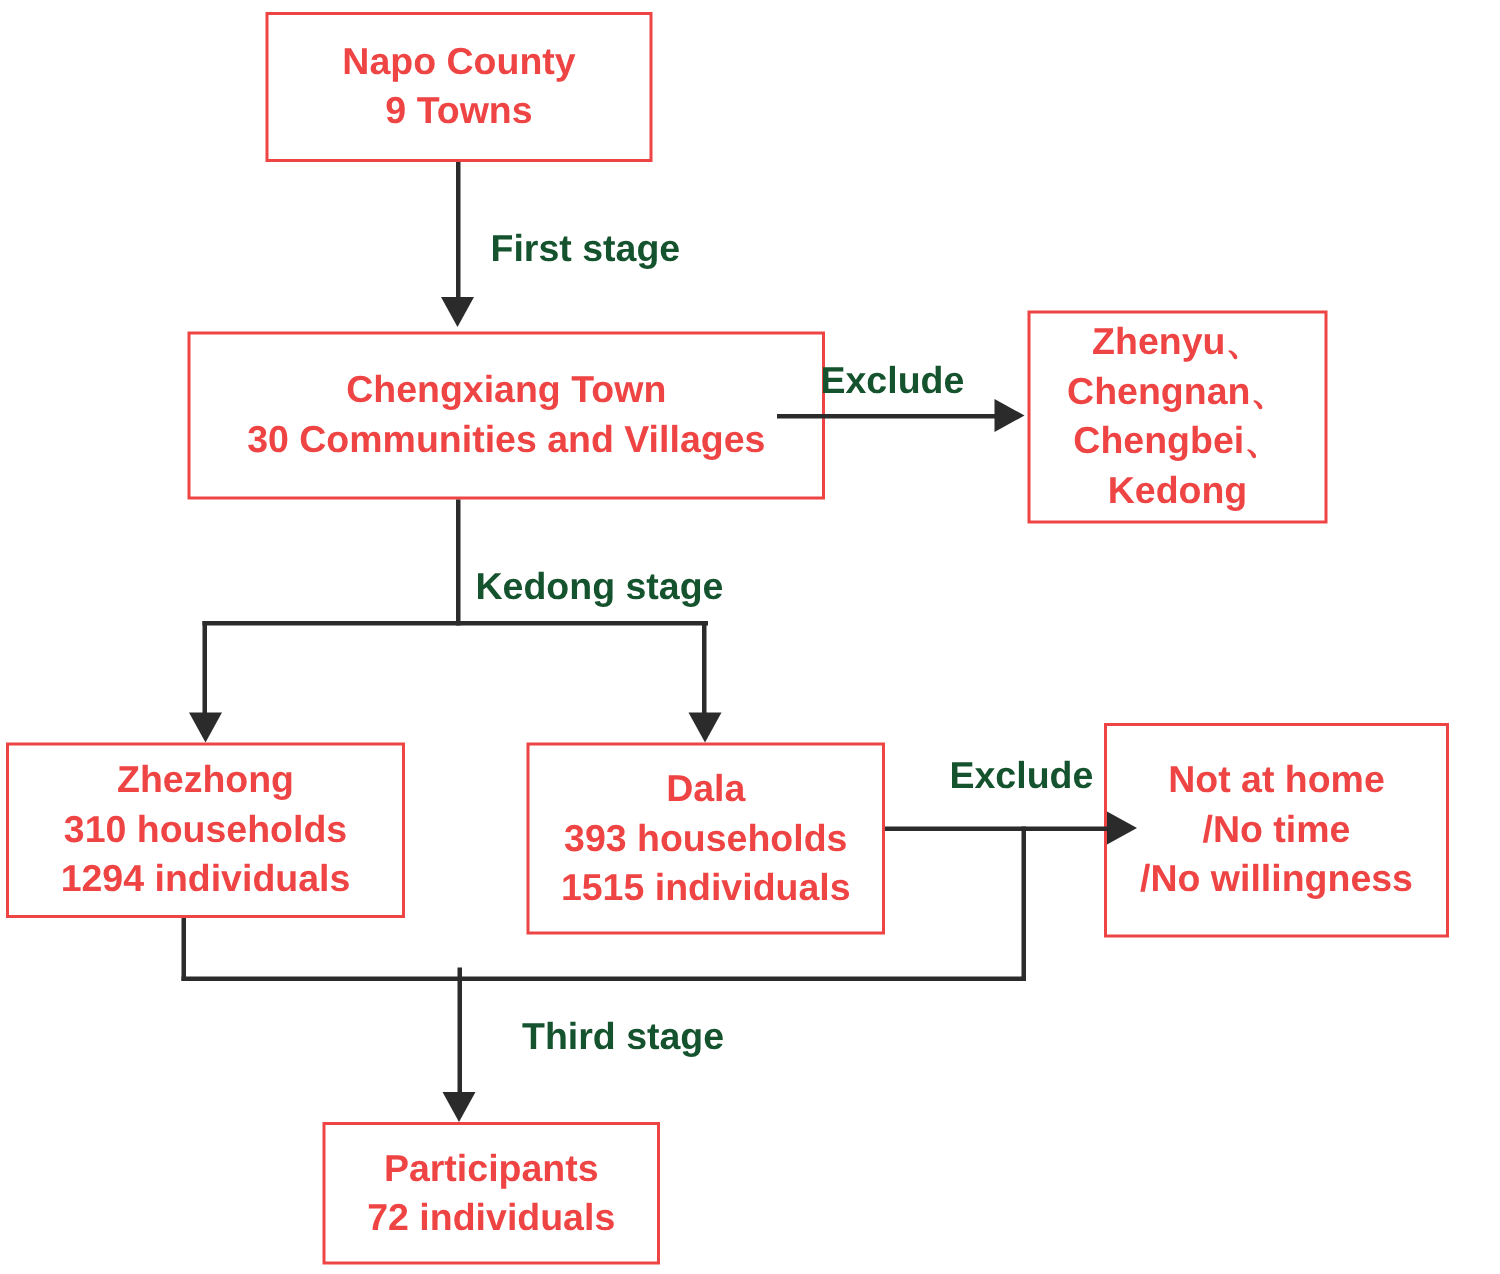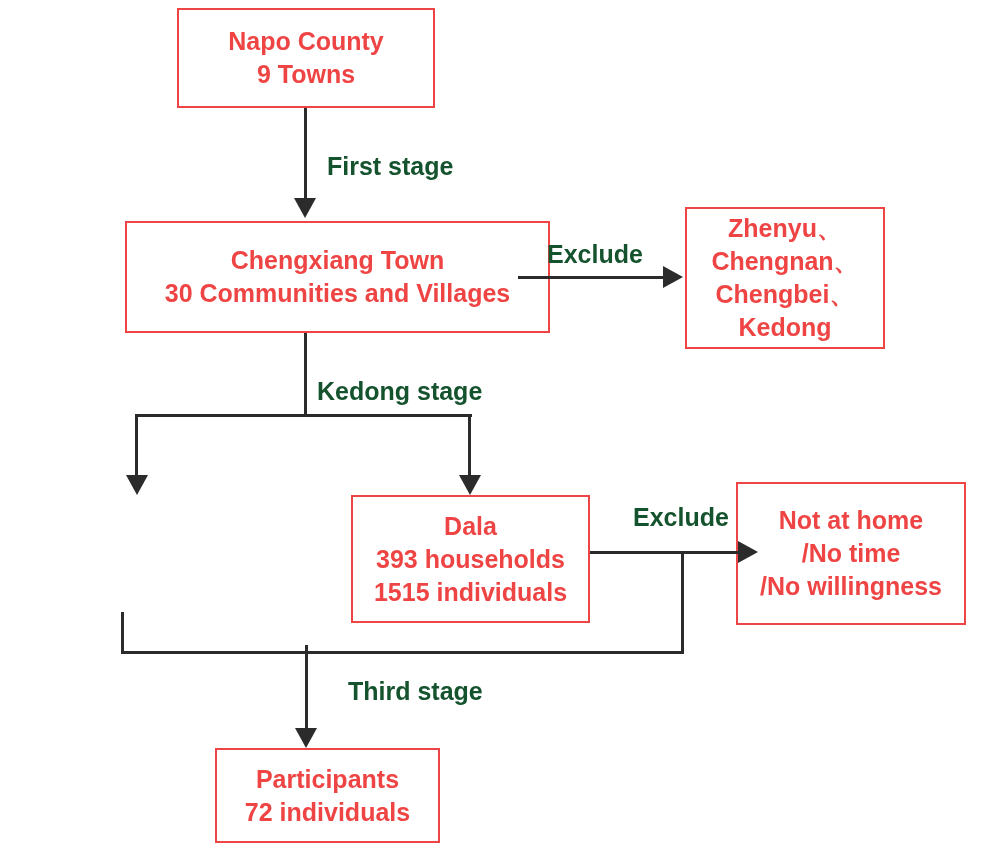--- a/index.html
+++ b/index.html
@@ -75,20 +75,25 @@
     <div>30 Communities and Villages</div>
   </div>
 
   <div class="node" id="node-excluded-towns">
     <div>Zhenyu、</div>
     <div>Chengnan、</div>
     <div>Chengbei、</div>
     <div>Kedong</div>
   </div>
 
+  <div class="node" id="node-zhezhong">
+    <div>Zhezhong</div>
+    <div>310 households</div>
+    <div>1294 individuals</div>
+  </div>
 
   <div class="node" id="node-dala">
     <div>Dala</div>
     <div>393 households</div>
     <div>1515 individuals</div>
   </div>
 
   <div class="node" id="node-excluded-reasons">
     <div>Not at home</div>
     <div>/No time</div>

